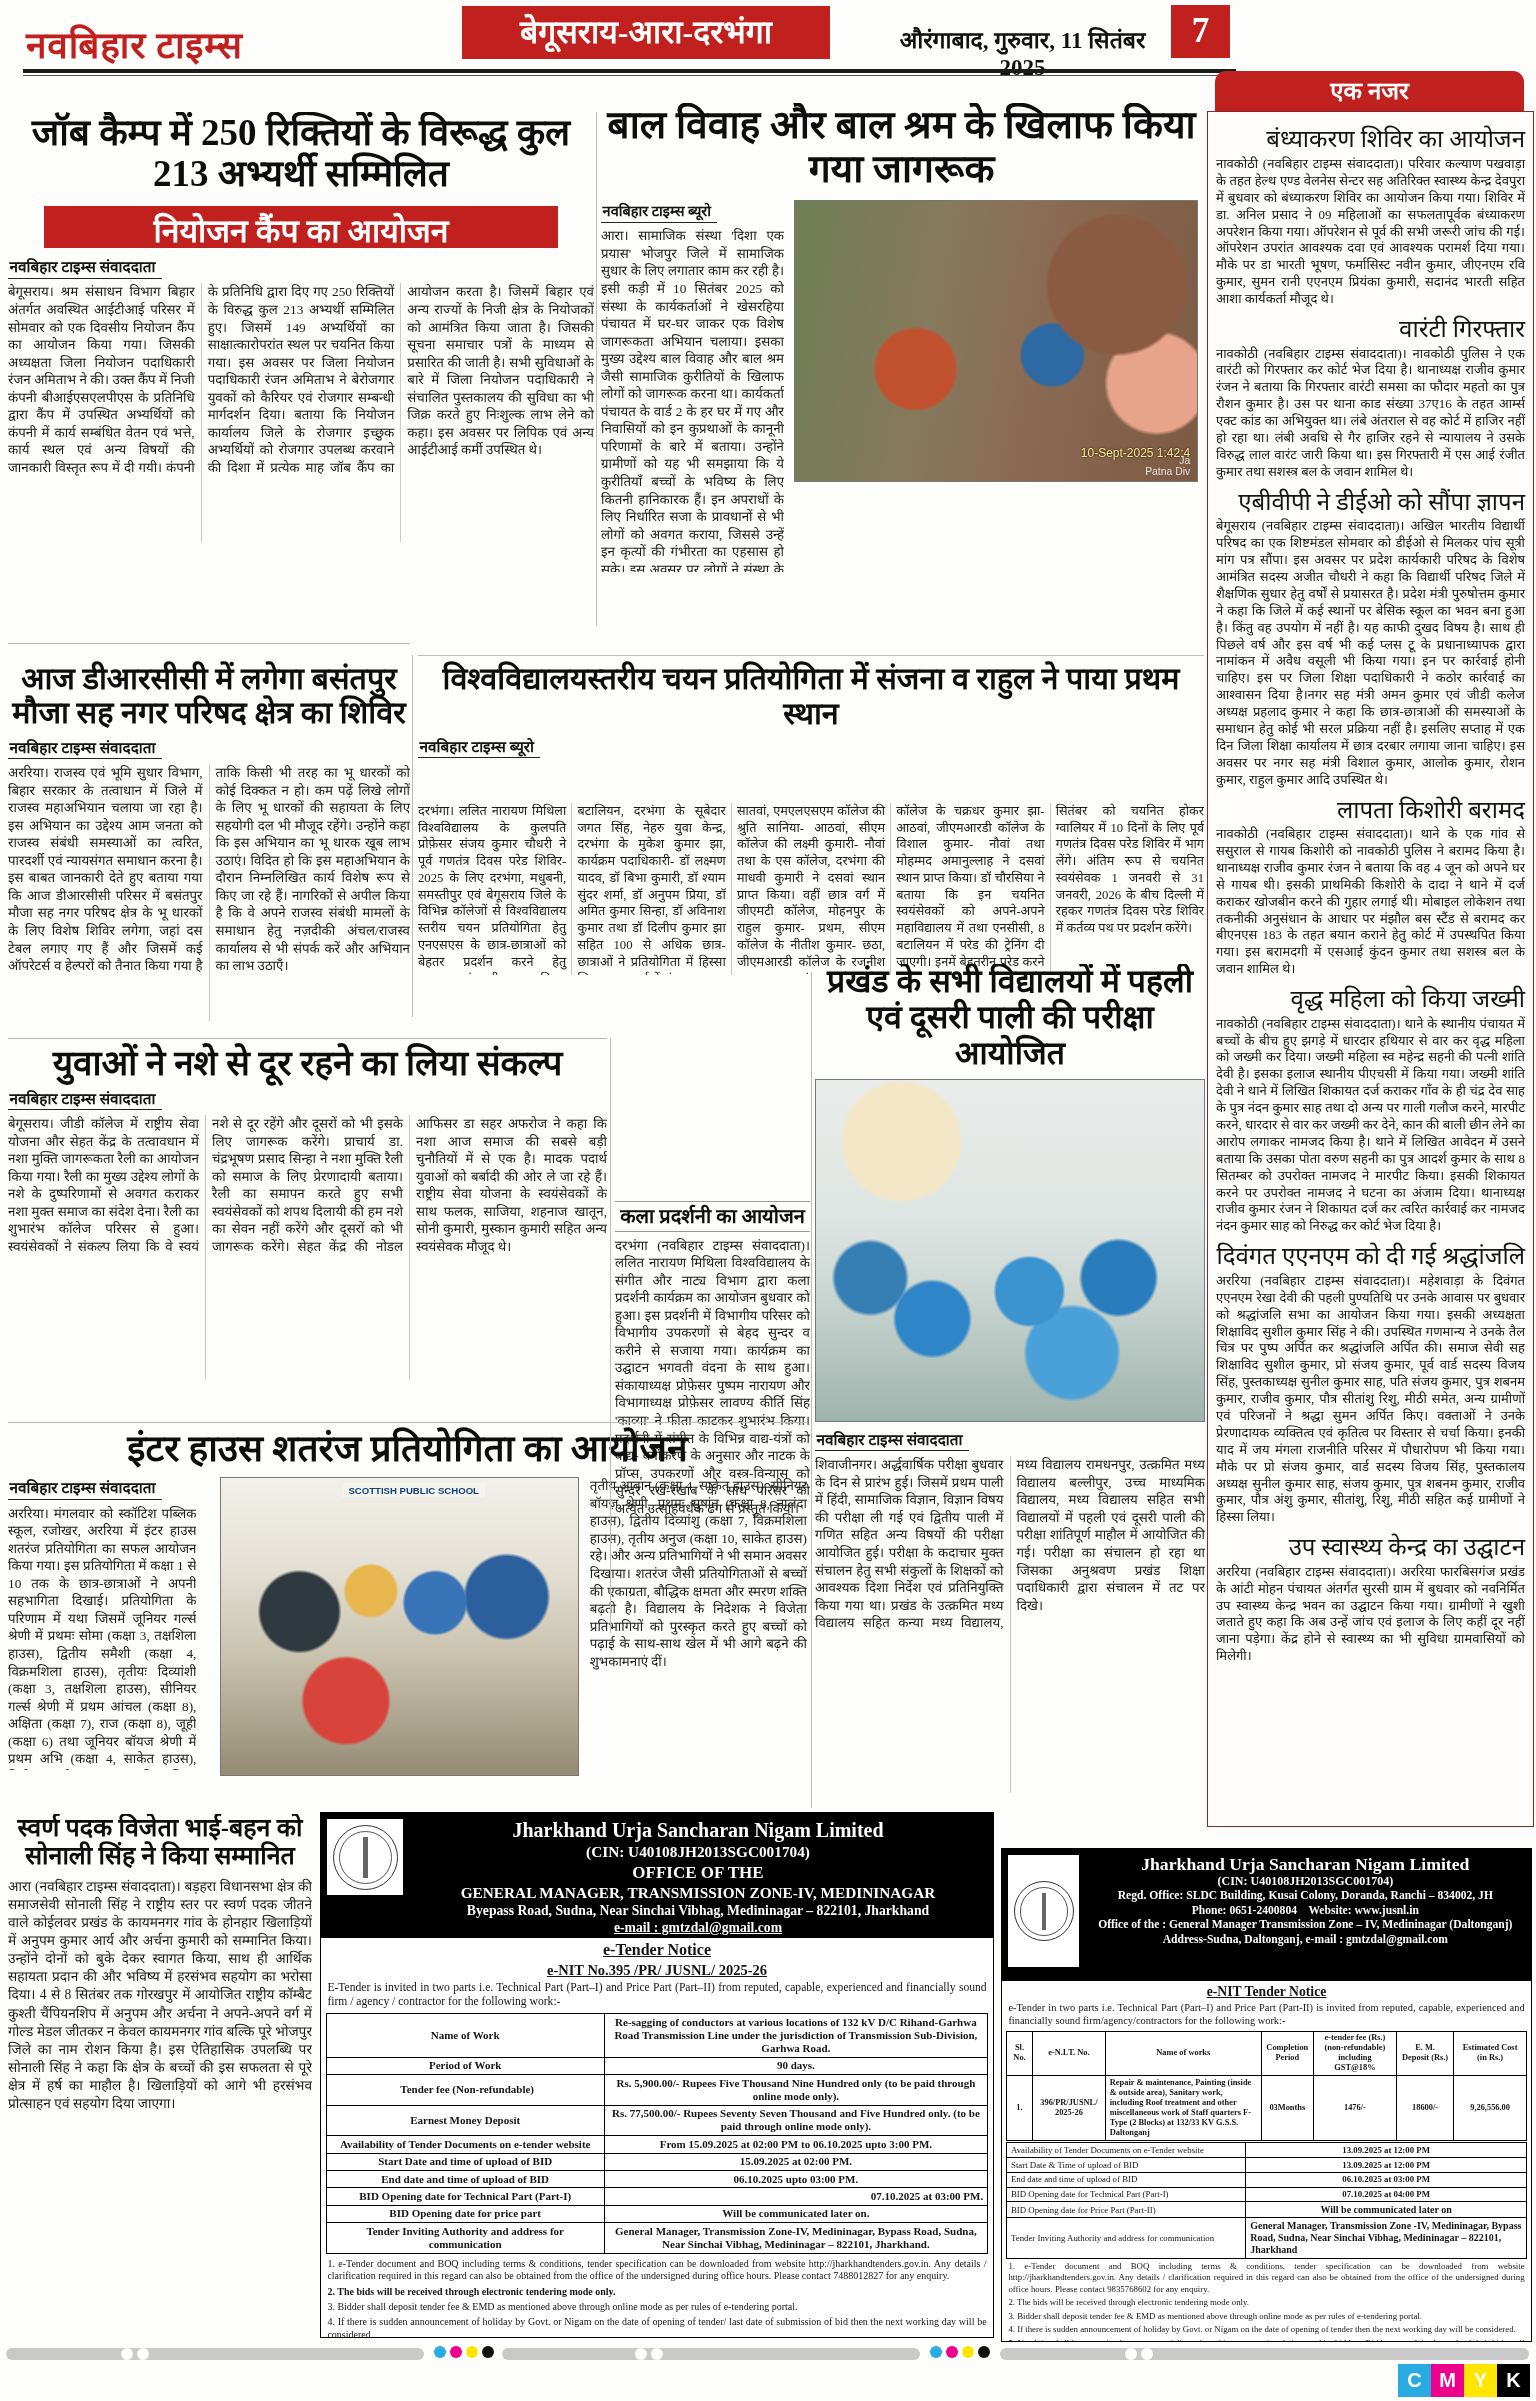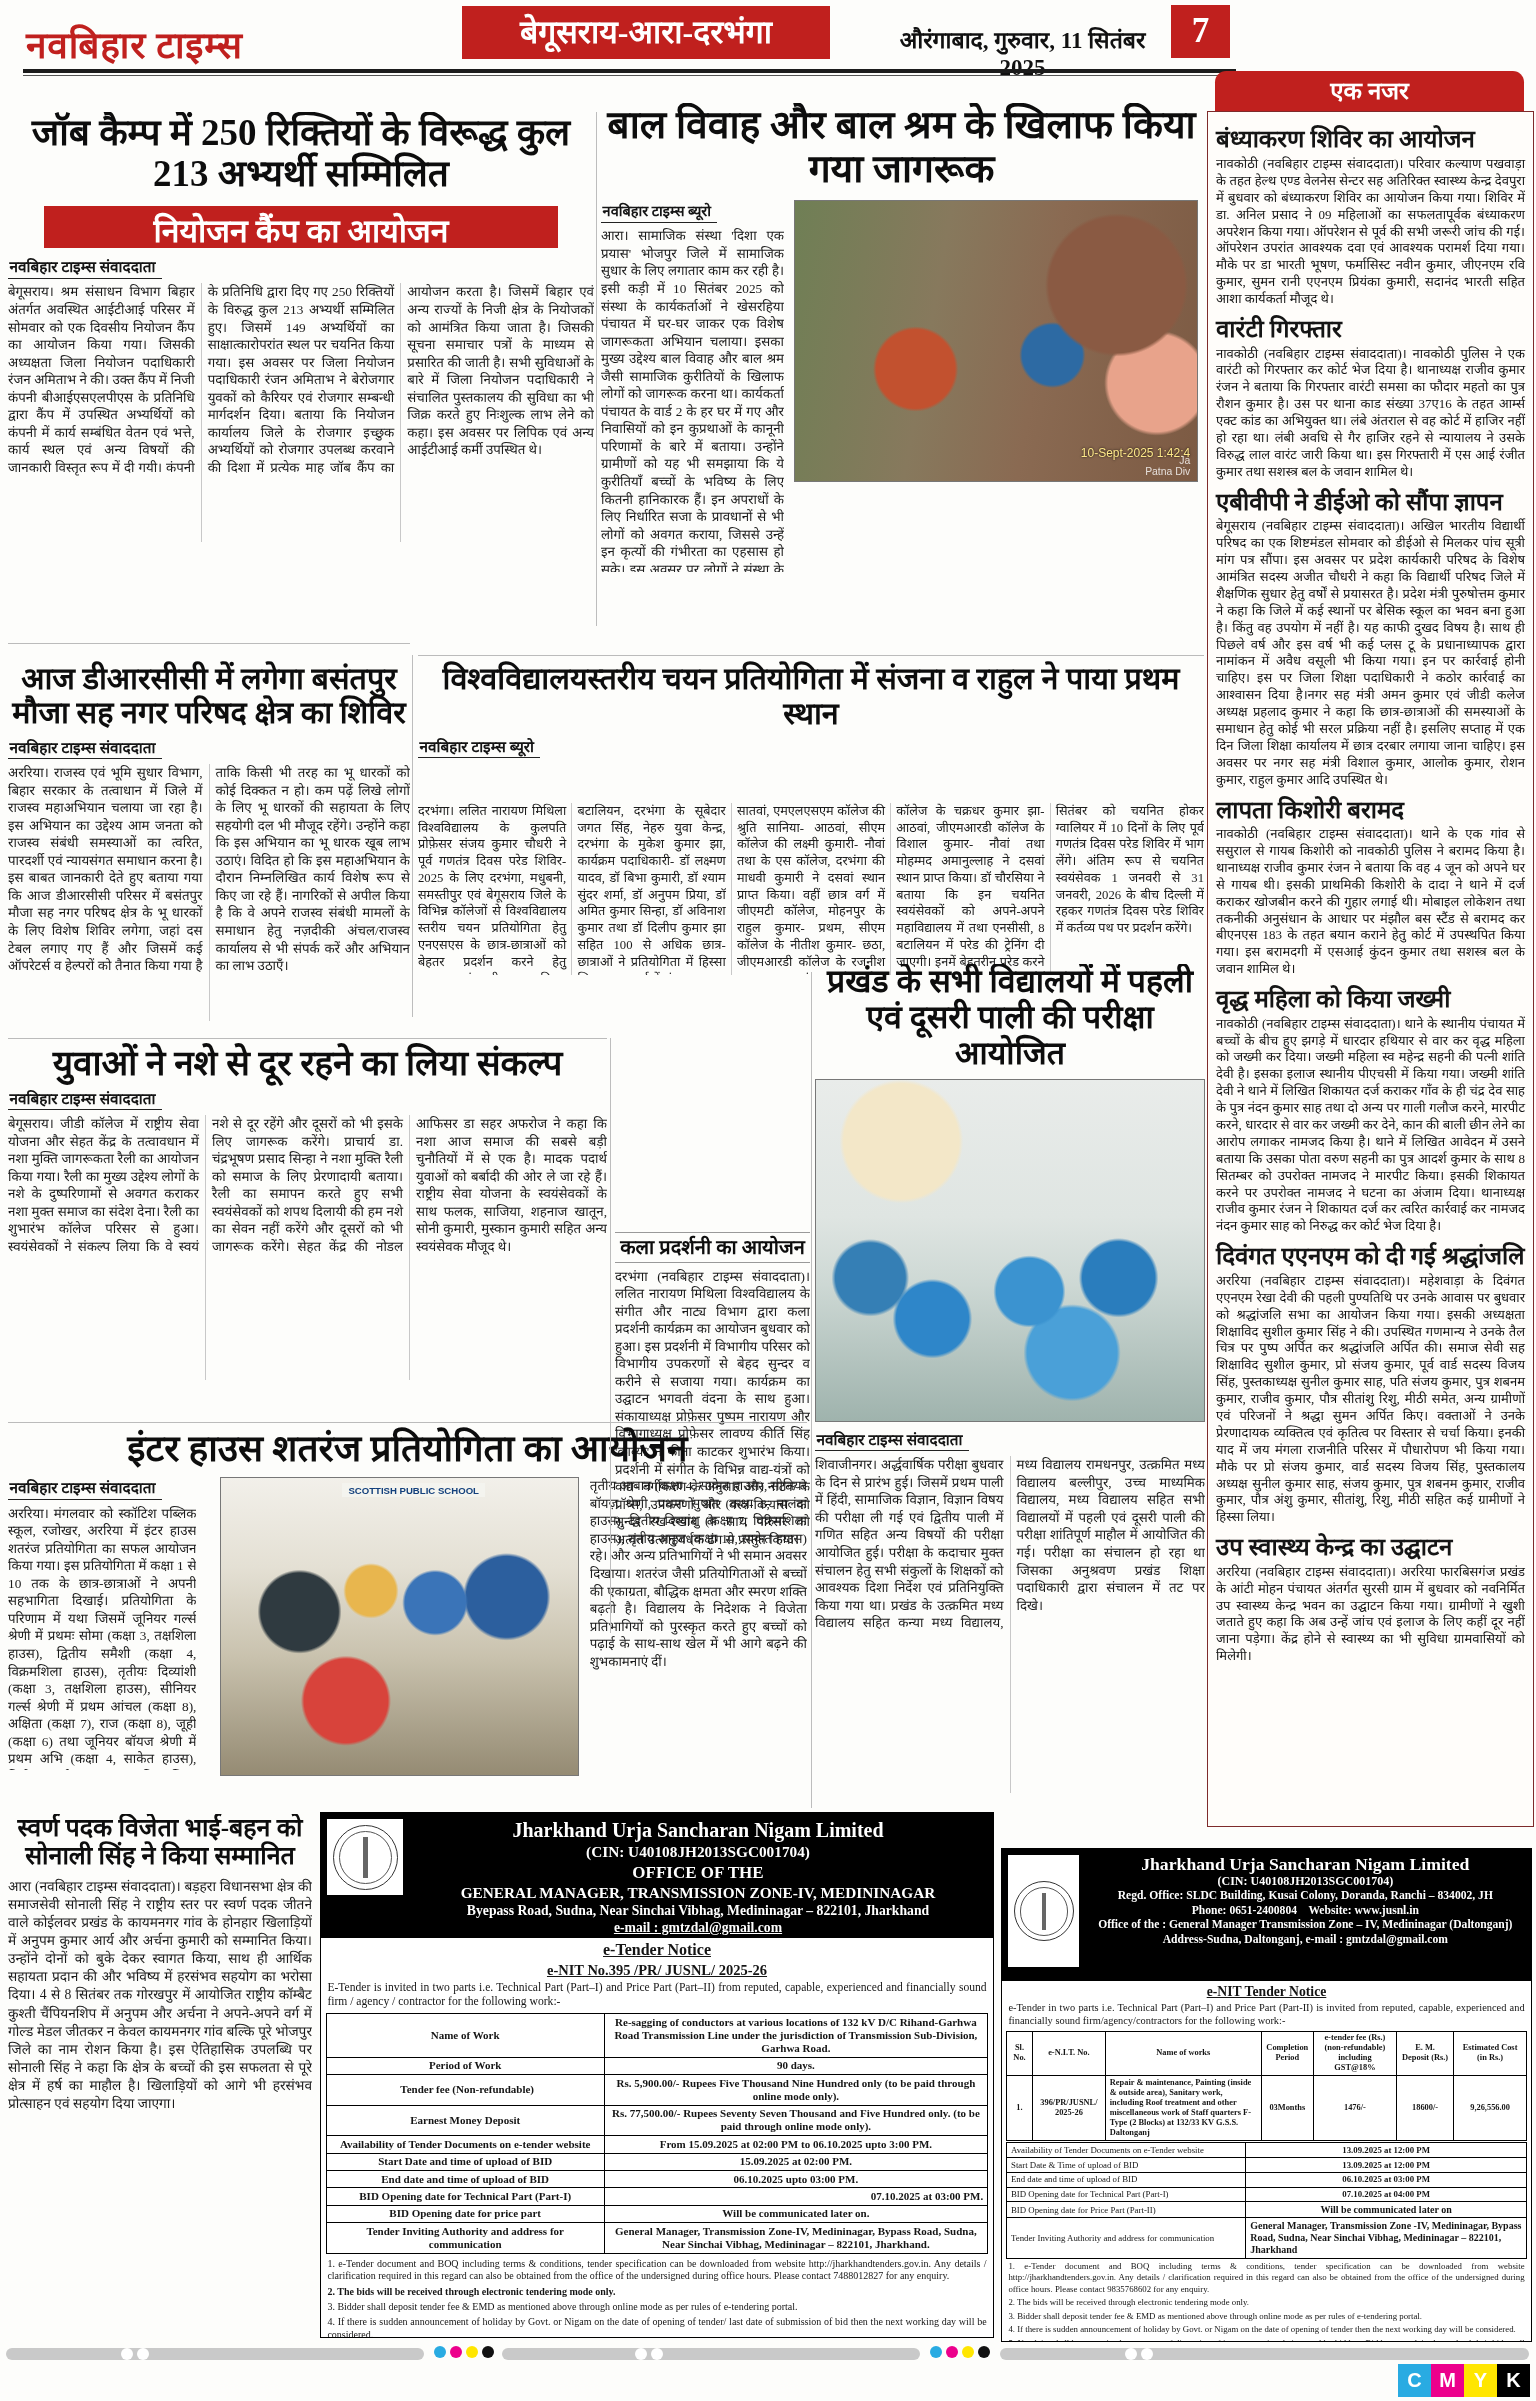--- a/index.html
+++ b/index.html
@@ -22,21 +22,21 @@
   .c5{column-count:5;column-gap:11.2px;column-rule:0.8px solid #c8c8c8;margin-top:40px;}
   .clip{overflow:hidden;}
   .photo{position:relative;overflow:hidden;border:0.8px solid #777;}
   .ph-stamp{position:absolute;right:6.4px;bottom:21px;color:#ffe98a;font-size:12px;font-family:"Liberation Sans",sans-serif;text-shadow:0 0 2.4px #000;}
   .ph-wm{position:absolute;right:6.4px;bottom:3.2px;color:#ffffffcc;font-size:10.4px;font-family:"Liberation Sans",sans-serif;text-align:right;line-height:1.1;}
   .ph-banner{position:absolute;left:34%;top:4.8px;color:#13407c;background:#f4f4f0e8;font-size:9.6px;font-weight:bold;
              font-family:"Liberation Sans",sans-serif;padding:1.6px 6.4px;line-height:1.15;}
   
   .sidebar-tab{background:#c0201e;color:#fff;font-size:24px;font-weight:bold;text-align:center;line-height:40px;border-radius:11.2px 11.2px 0 0;}
   .sidebar{border:1.6px solid #7e2b2b;background:#fffdfa;padding:6.4px 8px;}
-  .sb-head{font-size:24px;font-weight:bold;text-align:left;margin:8px 0 3.2px;line-height:1.1;}
+  .sb-head{font-size:24px;font-weight:normal;text-align:right;margin:8px 0 3.2px;line-height:1.1;}
   .sb-body{font-size:13px;line-height:1.3;text-align:justify;}
   
   .tender{border:1.6px solid #000;background:#fff;}
   .t-head{background:#000;color:#fff;text-align:center;position:relative;}
   .t-logo{position:absolute;left:6.4px;top:6.4px;background:#fff;display:flex;align-items:center;justify-content:center;}
   .t-seal{border:1.6px solid #333;border-radius:50%;position:relative;}
   .t-seal:before{content:"";position:absolute;inset:4.8px;border:0.8px solid #555;border-radius:50%;}
   .t-seal:after{content:"";position:absolute;left:46%;top:18%;width:8%;height:64%;background:linear-gradient(#666,#666);}
   .t-org{font-size:20px;font-weight:bold;line-height:1.15;}
   .t-line{font-size:13.7px;font-weight:bold;line-height:1.25;}
@@ -135,21 +135,21 @@
     <div style="margin-top:4.8px;"><span class="byline">नवबिहार टाइम्स ब्यूरो</span></div>
     <div class="body c5" style="height:215px;font-size:12.7px;">दरभंगा। ललित नारायण मिथिला विश्वविद्यालय के कुलपति प्रोफ़ेसर संजय कुमार चौधरी ने पूर्व गणतंत्र दिवस परेड शिविर- 2025 के लिए दरभंगा, मधुबनी, समस्तीपुर एवं बेगूसराय जिले के विभिन्न कॉलेजों से विश्वविद्यालय स्तरीय चयन प्रतियोगिता हेतु एनएसएस के छात्र-छात्राओं को बेहतर प्रदर्शन करने हेतु शुभकामनाएं दी। 8 बिहार बटालियन, दरभंगा के सूबेदार जगत सिंह, नेहरु युवा केन्द्र, दरभंगा के मुकेश कुमार झा, कार्यक्रम पदाधिकारी- डॉ लक्ष्मण यादव, डॉ बिभा कुमारी, डॉ श्याम सुंदर शर्मा, डॉ अनुपम प्रिया, डॉ अमित कुमार सिन्हा, डॉ अविनाश कुमार तथा डॉ दिलीप कुमार झा सहित 100 से अधिक छात्र-छात्राओं ने प्रतियोगिता में हिस्सा लिया। छात्रा वर्ग में संजना- प्रथम, सातवां, एमएलएसएम कॉलेज की श्रुति सानिया- आठवां, सीएम कॉलेज की लक्ष्मी कुमारी- नौवां तथा के एस कॉलेज, दरभंगा की माधवी कुमारी ने दसवां स्थान प्राप्त किया। वहीं छात्र वर्ग में जीएमटी कॉलेज, मोहनपुर के राहुल कुमार- प्रथम, सीएम कॉलेज के नीतीश कुमार- छठा, जीएमआरडी कॉलेज के रजनीश कुमार- सातवां, एमएलएसएम कॉलेज के चक्रधर कुमार झा- आठवां, जीएमआरडी कॉलेज के विशाल कुमार- नौवां तथा मोहम्मद अमानुल्लाह ने दसवां स्थान प्राप्त किया। डॉ चौरसिया ने बताया कि इन चयनित स्वयंसेवकों को अपने-अपने महाविद्यालय में तथा एनसीसी, 8 बटालियन में परेड की ट्रेनिंग दी जाएगी। इनमें बेहतरीन परेड करने वाले छात्र-छात्रा आगामी 13 सितंबर को चयनित होकर ग्वालियर में 10 दिनों के लिए पूर्व गणतंत्र दिवस परेड शिविर में भाग लेंगे। अंतिम रूप से चयनित स्वयंसेवक 1 जनवरी से 31 जनवरी, 2026 के बीच दिल्ली में रहकर गणतंत्र दिवस परेड शिविर में कर्तव्य पथ पर प्रदर्शन करेंगे।</div>
   </div>
 
   <div class="abs clip" style="left:8px;top:1038px;width:599px;height:376px;border-top:0.8px solid #bbb;padding-top:4.8px;">
     <div class="art-head" style="font-size:35px;">युवाओं ने नशे से दूर रहने का लिया संकल्प</div>
     <div style="margin-top:4.8px;"><span class="byline">नवबिहार टाइम्स संवाददाता</span></div>
     <div class="body c3" style="height:265px;">बेगूसराय। जीडी कॉलेज में राष्ट्रीय सेवा योजना और सेहत केंद्र के तत्वावधान में नशा मुक्ति जागरूकता रैली का आयोजन किया गया। रैली का मुख्य उद्देश्य लोगों के नशे के दुष्परिणामों से अवगत कराकर नशा मुक्त समाज का संदेश देना। रैली का शुभारंभ कॉलेज परिसर से हुआ। स्वयंसेवकों ने संकल्प लिया कि वे स्वयं नशे से दूर रहेंगे और दूसरों को भी इसके लिए जागरूक करेंगे। प्राचार्य डा. चंद्रभूषण प्रसाद सिन्हा ने नशा मुक्ति रैली को समाज के लिए प्रेरणादायी बताया। रैली का समापन करते हुए सभी स्वयंसेवकों को शपथ दिलायी की हम नशे का सेवन नहीं करेंगे और दूसरों को भी जागरूक करेंगे। सेहत केंद्र की नोडल आफिसर डा सहर अफरोज ने कहा कि नशा आज समाज की सबसे बड़ी चुनौतियों में से एक है। मादक पदार्थ युवाओं को बर्बादी की ओर ले जा रहे हैं। राष्ट्रीय सेवा योजना के स्वयंसेवकों के साथ फलक, साजिया, शहनाज खातून, सोनी कुमारी, मुस्कान कुमारी सहित अन्य स्वयंसेवक मौजूद थे।</div>
   </div>
 
-  <div class="abs clip" style="left:615px;top:1232px;width:195px;height:471px;">
+  <div class="abs clip" style="left:615px;top:1201px;width:195px;height:471px;">
     <div class="art-head" style="font-size:20px;border-top:0.8px solid #999;border-bottom:0.8px solid #999;padding:3.2px 0;">कला प्रदर्शनी का आयोजन</div>
     <div class="body" style="margin-top:4.8px;height:418px;overflow:hidden;">दरभंगा (नवबिहार टाइम्स संवाददाता)। ललित नारायण मिथिला विश्वविद्यालय के संगीत और नाट्य विभाग द्वारा कला प्रदर्शनी कार्यक्रम का आयोजन बुधवार को हुआ। इस प्रदर्शनी में विभागीय परिसर को विभागीय उपकरणों से बेहद सुन्दर व करीने से सजाया गया। कार्यक्रम का उद्घाटन भगवती वंदना के साथ हुआ। संकायाध्यक्ष प्रोफ़ेसर पुष्पम नारायण और विभागाध्यक्ष प्रोफ़ेसर लावण्य कीर्ति सिंह 'काव्या' ने फीता काटकर शुभारंभ किया। प्रदर्शनी में संगीत के विभिन्न वाद्य-यंत्रों को वाद्य- वर्गीकरण के अनुसार और नाटक के प्रॉप्स, उपकरणों और वस्त्र-विन्यास को सुन्दर रख-रखाव के साथ परिसर को अत्यंत उत्साहवर्धक ढंग से प्रस्तुत किया।</div>
   </div>
 
   <div class="abs clip" style="left:815px;top:964px;width:390px;height:848px;">
     <div class="art-head" style="font-size:32px;">प्रखंड के सभी विद्यालयों में पहली एवं दूसरी पाली की परीक्षा आयोजित</div>
     <div class="photo" style="width:388px;height:341px;margin-top:8px;background:
           radial-gradient(circle at 22% 18%, #f3e7c8 0 14%, transparent 15%),
           radial-gradient(circle at 30% 70%, #2e86c9 0 10%, transparent 11%),
           radial-gradient(circle at 55% 62%, #3b93d0 0 11%, transparent 12%),

